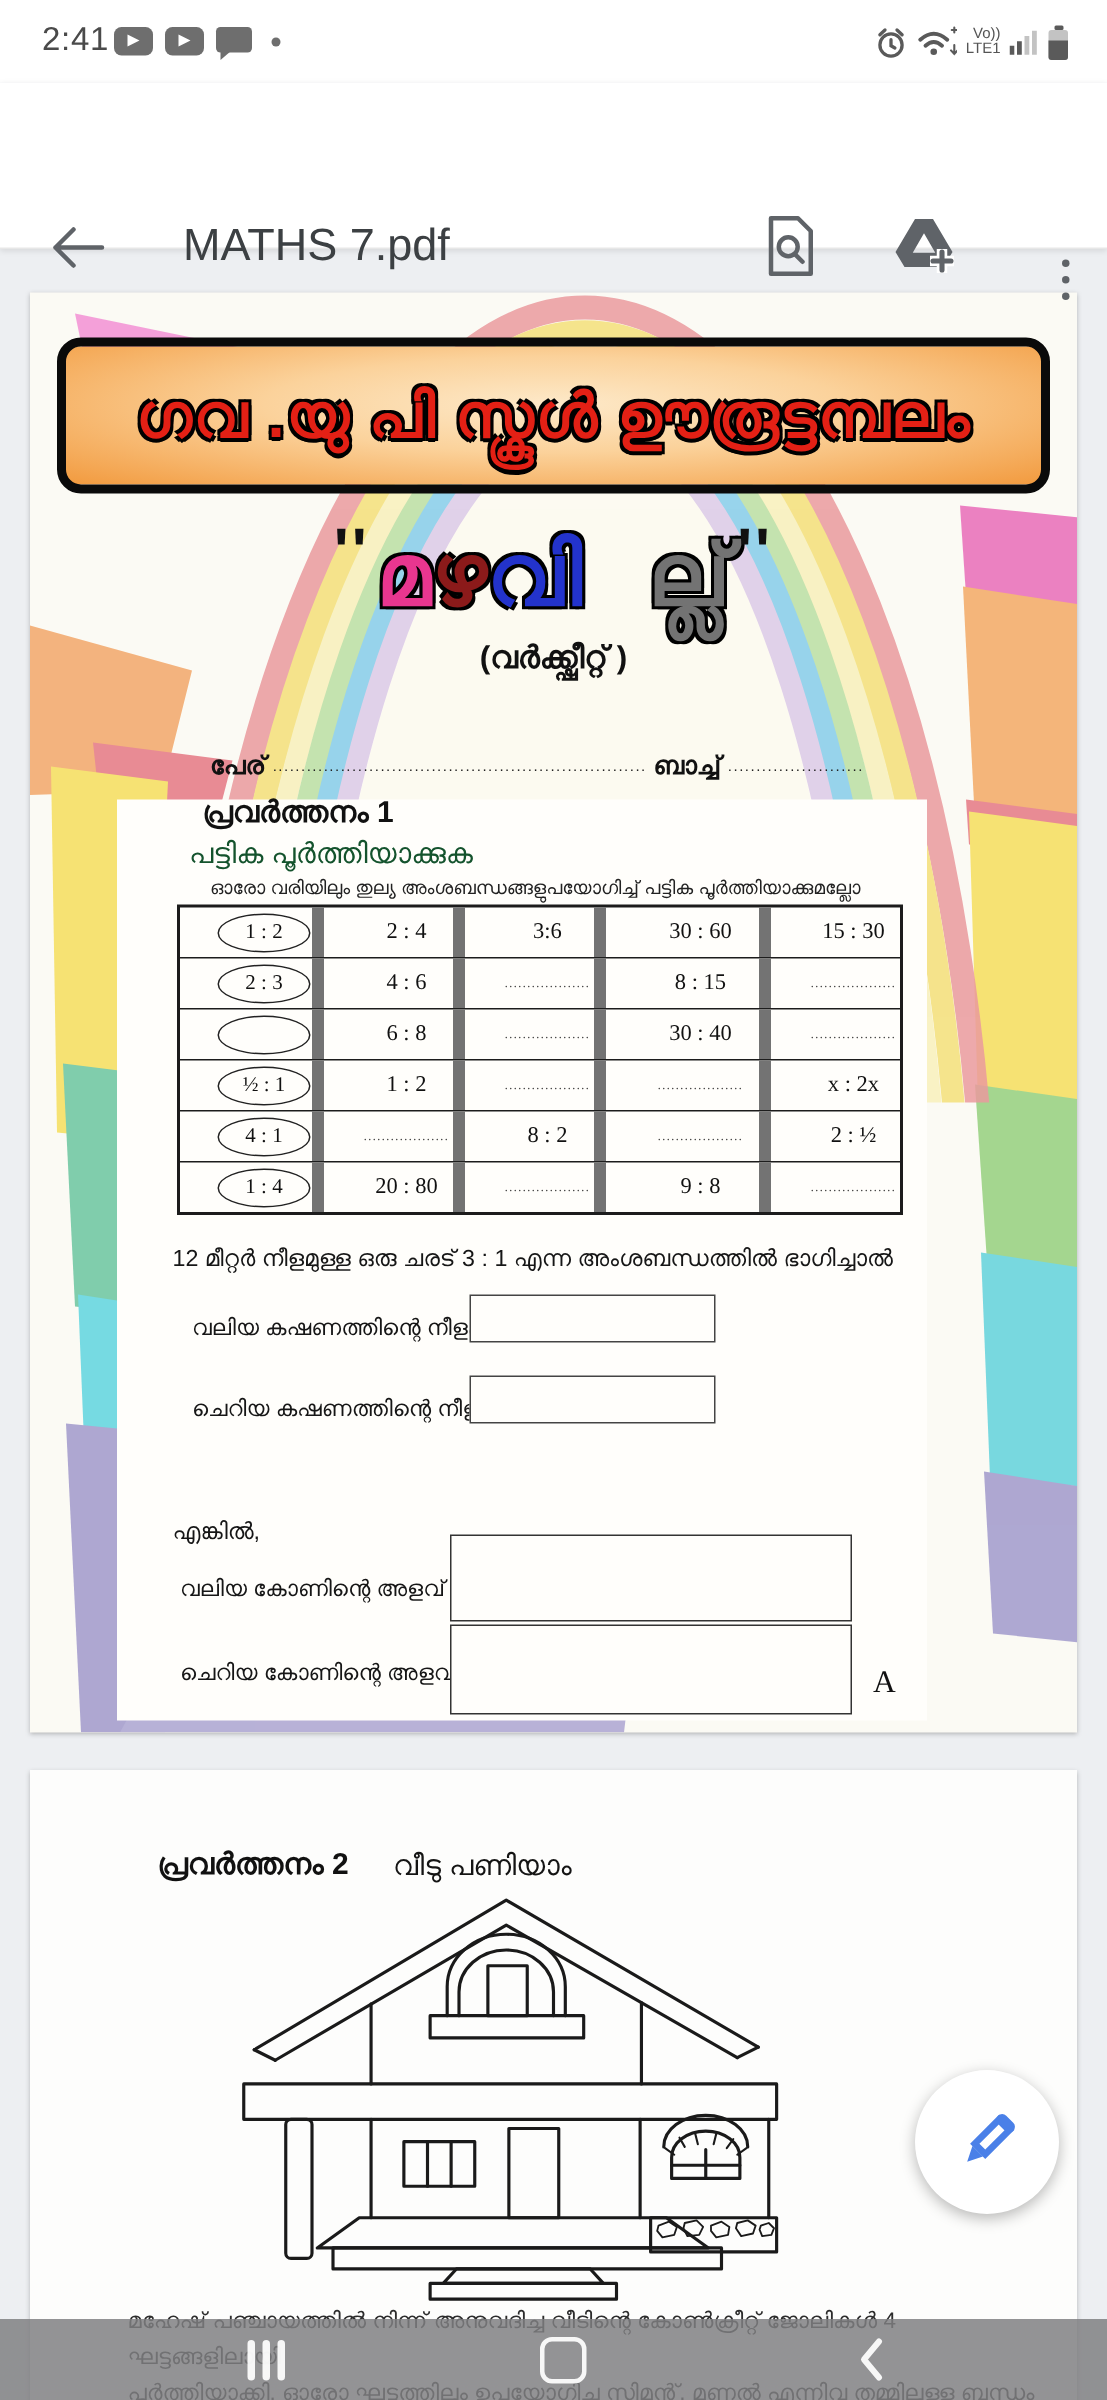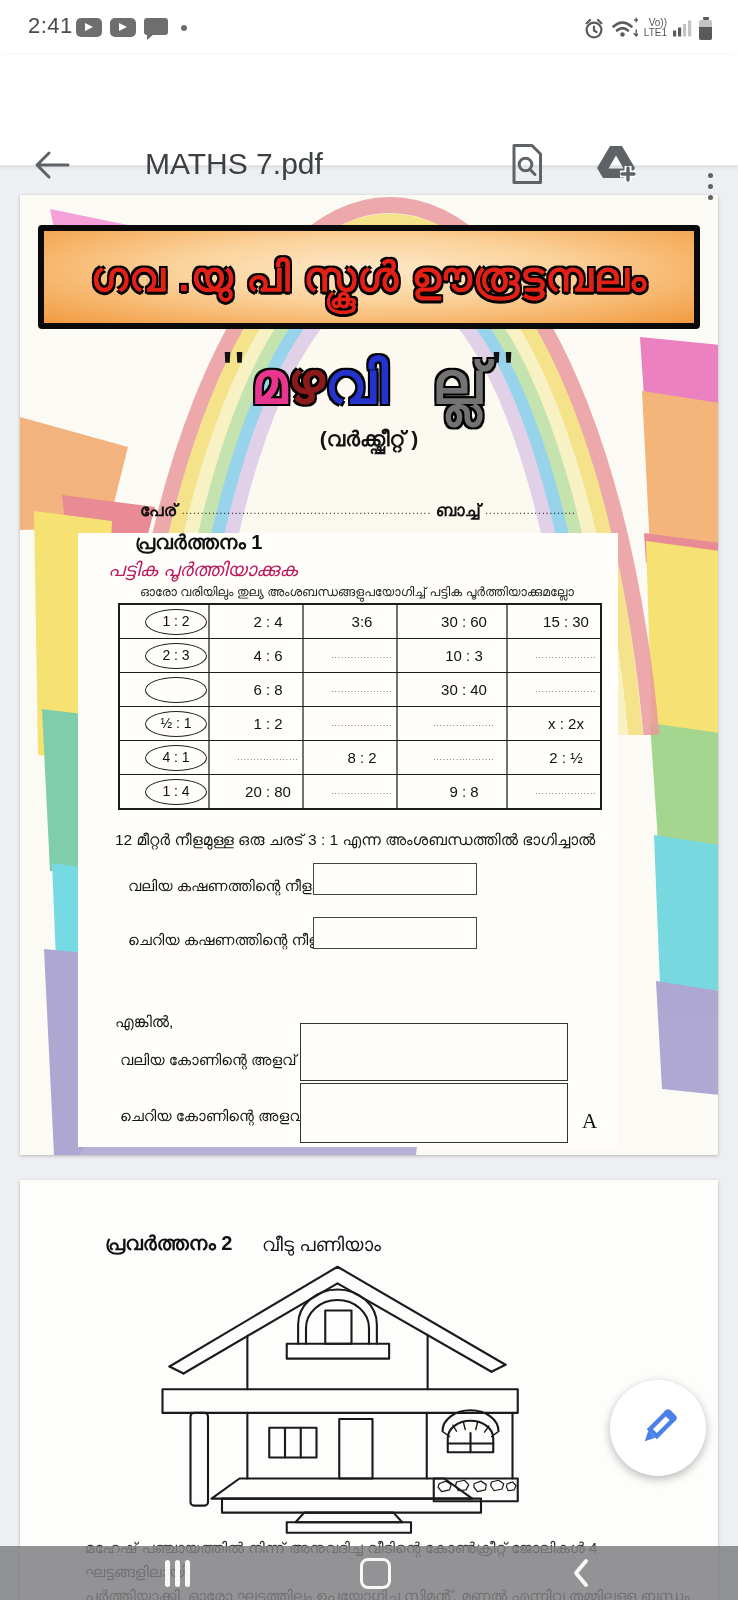--- a/index.html
+++ b/index.html
@@ -19,60 +19,60 @@
   .st-right{position:absolute;right:26px;top:10px;display:flex;align-items:center;gap:6px;height:36px;}
   .carrier{font-size:10px;line-height:10.5px;color:#555;text-align:right;}
   .battery{position:relative;width:13px;height:20px;background:#c3c3c3;border-radius:2px;margin-top:3px;}
   .battery:before{content:"";position:absolute;top:-3px;left:3.5px;width:6px;height:3px;background:#5a5a5a;border-radius:1px;}
   .battery .bfill{position:absolute;bottom:0;left:0;width:13px;height:13px;background:#5a5a5a;border-radius:0 0 2px 2px;}
   
   .appbar{position:absolute;left:0;top:55px;width:738px;height:110px;background:#ffffff;z-index:40;
     border-bottom:1px solid #e7e7e7;box-shadow:0 1px 4px rgba(0,0,0,.10);}
   .appbar button{background:none;border:none;padding:0;cursor:pointer;}
   .back-btn{position:absolute;left:32px;top:91px;width:40px;height:40px;}
-  .apptitle{position:absolute;left:122px;top:92px;font-size:30px;color:#3c4043;margin-left:23px;}
+  .apptitle{position:absolute;left:122px;top:92px;font-size:30px;color:#3c4043;}
   .icon-btn{position:absolute;top:88px;width:44px;height:44px;}
   .find-btn{left:505px;} .drive-btn{left:595px;} .menu-btn{left:666px;}
   .kebab{position:relative;width:44px;height:44px;}
   .kebab i{position:absolute;left:20px;width:5px;height:5px;border-radius:50%;background:#5f6368;}
   .kebab i:nth-child(1){top:8px;}.kebab i:nth-child(2){top:19px;}.kebab i:nth-child(3){top:30px;}
   
   .content{position:absolute;left:0;top:165px;width:738px;height:1435px;background:#edeff2;}
   .page{position:absolute;background:#fbfaf4;box-shadow:0 1px 3px rgba(70,70,70,.35);}
   .page1{left:20px;top:30px;width:698px;height:960px;overflow:hidden;}
   .page2{left:20px;top:1015px;width:698px;height:585px;background:#fdfdfc;overflow:hidden;}
   .deco{position:absolute;left:0;top:0;}
   
-  .banner{position:absolute;left:18px;top:30px;width:662px;height:104px;border:6px solid #0a0a0a;border-radius:4px;
+  .banner{position:absolute;left:18px;top:30px;width:662px;height:104px;border:6px solid #0a0a0a;border-radius:16px;
     background:radial-gradient(ellipse at 50% 42%, #fde9c9 0%, #fbd29b 42%, #f29a3e 100%);
     display:flex;align-items:center;justify-content:center;box-sizing:border-box;}
   .banner span{font-size:41px;font-weight:bold;color:#e32015;letter-spacing:1px;white-space:nowrap;
     text-shadow:-2px -2px 0 #000,2px -2px 0 #000,-2px 2px 0 #000,2px 2px 0 #000,0 3px 0 #000;}
   
   .wtitle{position:absolute;left:0;top:148px;width:698px;text-align:center;font-weight:bold;}
   .wtitle .q{font-size:42px;color:#111;vertical-align:22px;letter-spacing:2px;}
   .title-letter{font-size:58px;text-shadow:-2px -2px 0 #000,2px -2px 0 #000,-2px 2px 0 #000,2px 2px 0 #000;}
   .wsub{position:absolute;left:0;top:232px;width:698px;text-align:center;font-size:21px;font-weight:bold;color:#111;}
   .wclass{position:absolute;left:0;top:264px;width:698px;text-align:center;font-size:27px;color:#141414;
     font-family:"Liberation Serif",serif;}
   
   .panel{position:absolute;left:58px;top:338px;width:540px;height:614px;background:#fffefb;}
   .nameline{position:absolute;left:120px;top:306px;width:480px;white-space:nowrap;color:#111;}
   .nameline .b{font-size:17px;font-weight:bold;}
   .nameline .dots{font-size:10px;letter-spacing:1px;color:#222;vertical-align:2px;}
   .act1{position:absolute;left:115px;top:336px;font-size:20px;font-weight:bold;color:#111;}
-  .task{position:absolute;left:88px;top:364px;font-size:19px;color:#be185d;font-style:italic;}
+  .task{position:absolute;left:106px;top:364px;font-size:19px;color:#14532d;}
   .hint{position:absolute;left:120px;top:390px;font-size:12.5px;color:#222;}
   
   .rtable{position:absolute;left:98px;top:408px;border:2.4px solid #1c1c1c;background:#fffefb;}
   .trow{display:grid;grid-template-columns:88px 94px 94px 110px 94px;height:33px;}
   .trow + .trow{border-top:1.4px solid #1c1c1c;}
-  .tcell{display:flex;align-items:center;justify-content:center;font-family:Liberation Sans, sans-serif;
+  .tcell{display:flex;align-items:center;justify-content:center;font-family:Liberation Serif, serif;
     font-size:15px;color:#111;padding-left:24px;}
-  .tcell + .tcell{border-left:2px solid #737373;}
+  .tcell + .tcell{border-left:8px solid #737373;}
   .tcell.dots{font-size:8px;letter-spacing:1px;color:#333;}
   .oval{display:inline-block;width:60px;height:24px;border:1.7px solid #222;border-radius:50%;
     text-align:center;line-height:23px;font-size:14px;}
   
   .q1{position:absolute;left:95px;top:636px;font-size:15.5px;color:#161616;}
   .lbl{position:absolute;font-size:15px;color:#161616;}
   .l1{left:108px;top:682px;} .l2{left:108px;top:736px;}
   .abox{position:absolute;border:1.6px solid #444;background:#fffefb;}
   .b1{left:293px;top:668px;width:162px;height:30px;}
   .b2{left:293px;top:722px;width:162px;height:30px;}
@@ -254,21 +254,21 @@
             <div class="tcell">3:6</div>
             <div class="tcell">30 : 60</div>
             <div class="tcell">15 : 30</div>
           </div>
           <div class="trow">
             <div class="tcell">
               <span class="oval">2 : 3</span>
             </div>
             <div class="tcell">4 : 6</div>
             <div class="tcell dots">...................</div>
-            <div class="tcell">10 : 3</div>
+            <div class="tcell">8 : 15</div>
             <div class="tcell dots">...................</div>
           </div>
           <div class="trow">
             <div class="tcell">
               <span class="oval"></span>
             </div>
             <div class="tcell">6 : 8</div>
             <div class="tcell dots">...................</div>
             <div class="tcell">30 : 40</div>
             <div class="tcell dots">...................</div>

